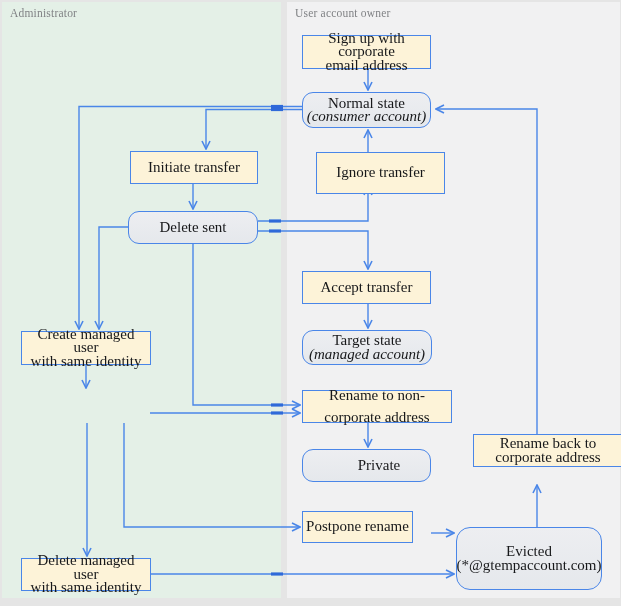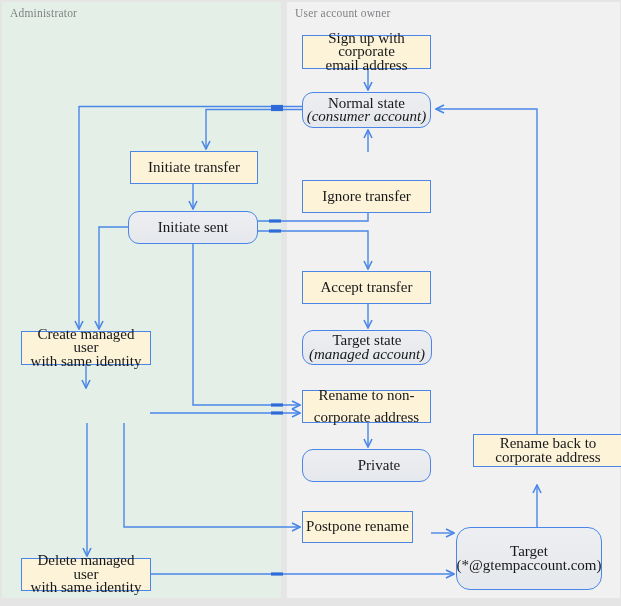--- a/index.html
+++ b/index.html
@@ -22,27 +22,27 @@
     border:1.5px solid #4a86e8;padding:1px 3px;
   }
   .action{background:#fdf3d8;}
   .state{background:linear-gradient(#edeef1,#e5e8ec);border-radius:11px;}
   .state.big{border-radius:14px;}
   .em{font-style:italic;}
   
   #n-signup     {left:302px;top:35px; width:129px;height:34px;}
   #n-normal     {left:302px;top:92px; width:129px;height:36px;}
   #n-initiate   {left:130px;top:151px;width:128px;height:33px;}
-  #n-ignore     {left:302px;top:152px;width:129px;height:33px;margin-top:28px;}
+  #n-ignore     {left:316px;top:152px;width:129px;height:42px;}
   #n-request    {left:128px;top:211px;width:130px;height:33px;}
   #n-accept     {left:302px;top:271px;width:129px;height:33px;text-align:center;}
   #n-target     {left:302px;top:330px;width:130px;height:35px;}
   #n-create     {left:21px; top:331px;width:130px;height:34px;}
   #n-conflicting{left:21px; top:390px;width:129px;height:33px;}
-  #n-rename-non {left:302px;top:390px;width:129px;height:33px;gap:9px;}
+  #n-rename-non {left:302px;top:390px;width:150px;height:33px;gap:9px;}
   #n-private    {left:302px;top:449px;width:129px;height:33px;padding-left:28px;}
   #n-rename-back{left:473px;top:434px;width:150px;height:33px;}
   #n-postpone   {left:302px;top:511px;width:111px;height:32px;}
   #n-evicted    {left:456px;top:527px;width:146px;height:63px;}
   #n-delete     {left:21px; top:558px;width:130px;height:33px;}
 </style>
 </head>
 <body>
 
 <div class="canvas">
@@ -103,21 +103,21 @@
   <div class="node state" id="n-normal">
     <span>Normal state</span>
     <span class="em">(consumer account)</span>
   </div>
 
   <div class="node action" id="n-ignore">
     <span>Ignore transfer</span>
   </div>
 
   <div class="node state" id="n-request">
-    <span>Initiate sent</span>
+    <span>Delete sent</span>
   </div>
 
   <div class="node action" id="n-accept">
     <span>Accept transfer</span>
   </div>
 
   <div class="node state" id="n-target">
     <span>Target state</span>
     <span class="em">(managed account)</span>
   </div>
@@ -140,21 +140,21 @@
   <div class="node action" id="n-rename-back">
     <span>Rename back to</span>
     <span>corporate address</span>
   </div>
 
   <div class="node action" id="n-postpone">
     <span>Postpone rename</span>
   </div>
 
   <div class="node state big" id="n-evicted">
-    <span>Target</span>
+    <span>Evicted</span>
     <span>(*@gtempaccount.com)</span>
   </div>
 
   <div class="node action" id="n-delete">
     <span>Delete managed user</span>
     <span>with same identity</span>
   </div>
 
 </div>
 

